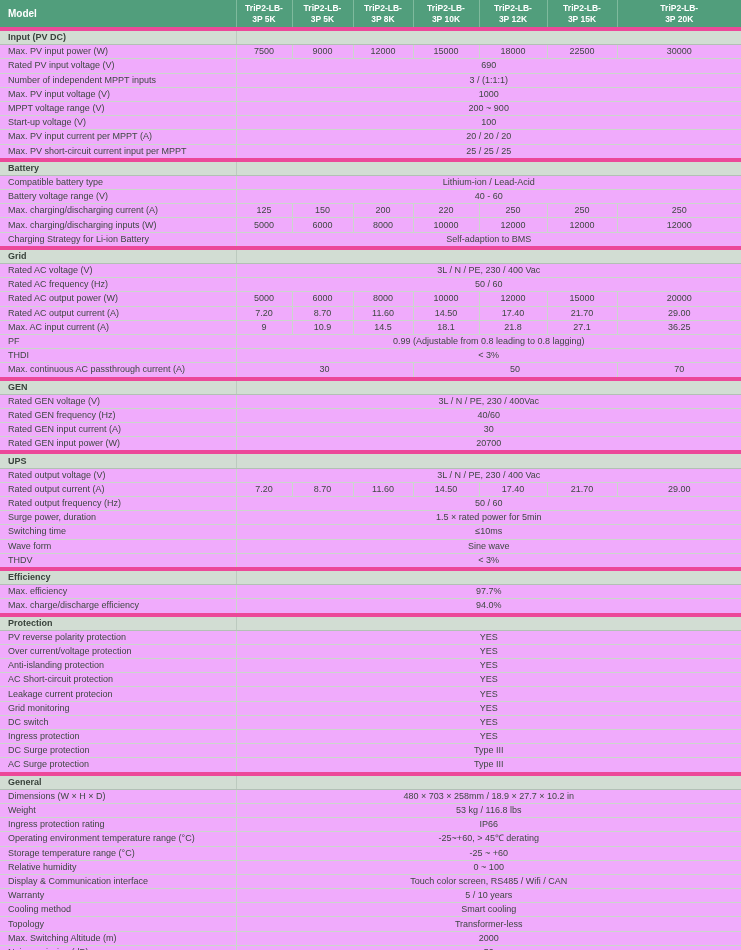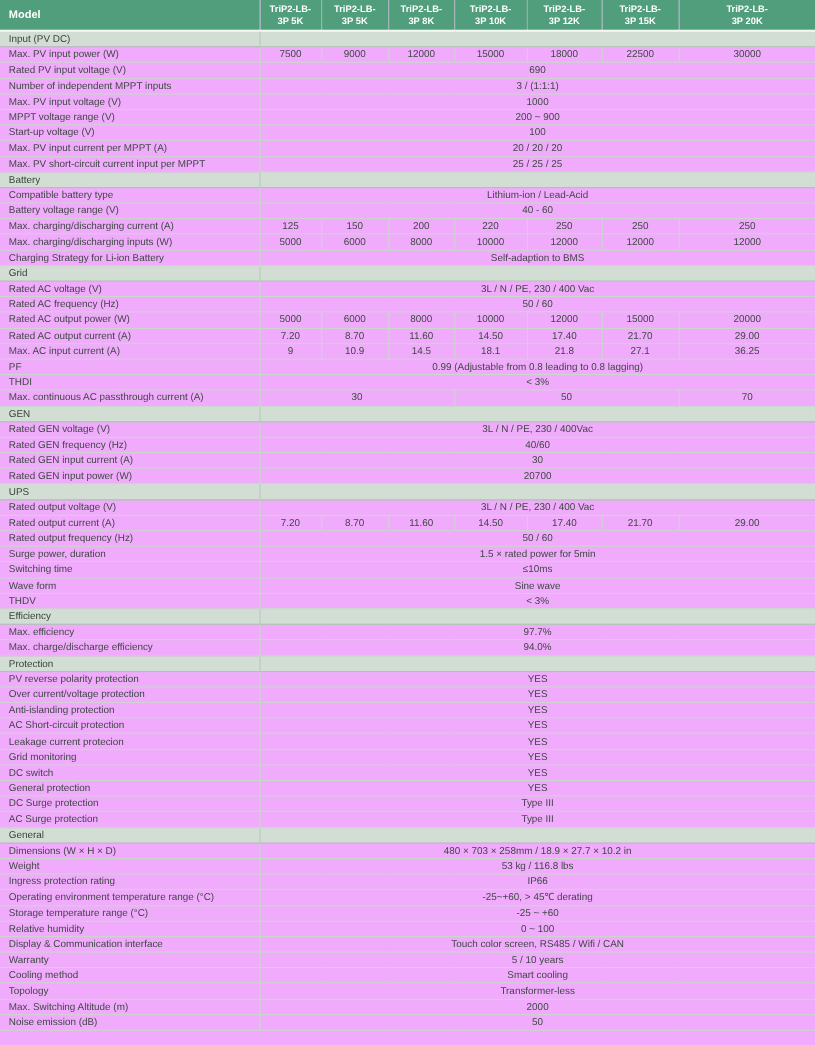--- a/index.html
+++ b/index.html
@@ -26,22 +26,22 @@
     padding:0 1px; text-align:center; vertical-align:middle;
     border-bottom:1px solid #cbd6cc; white-space:nowrap; overflow:visible;
   }
   td.lbl {
     text-align:left; padding-left:8px; border-right:1px solid #cbd6cc;
     overflow:hidden;
   }
   td.val.divided { border-left:1px solid #cbd6cc; }
   td.val:first-of-type { border-left:none; }
   tr.section-row td {
-    background:#d2ddd3; font-weight:normal; color:#38423b; font-size:9px;
-    border-top:1px solid #ec4899; border-bottom:1px solid #b2c0b5;
+    background:#d2ddd3; font-weight:bold; color:#38423b; font-size:9px;
+    border-top:4px solid #ec4899; border-bottom:1px solid #b2c0b5;
   }
   tr.section-row td.lbl { border-right:1px solid #bccabf; }
   .mline { display:block; }
 </style>
 </head>
 <body>
 
 <div class="wrap">
   <table class="spec">
     <colgroup>
@@ -318,21 +318,21 @@
         </tr>
         <tr>
           <td class="lbl">Grid monitoring</td>
           <td class="val" colspan="7">YES</td>
         </tr>
         <tr>
           <td class="lbl">DC switch</td>
           <td class="val" colspan="7">YES</td>
         </tr>
         <tr>
-          <td class="lbl">General protection</td>
+          <td class="lbl">Ingress protection</td>
           <td class="val" colspan="7">YES</td>
         </tr>
         <tr>
           <td class="lbl">DC Surge protection</td>
           <td class="val" colspan="7">Type III</td>
         </tr>
         <tr>
           <td class="lbl">AC Surge protection</td>
           <td class="val" colspan="7">Type III</td>
         </tr>

